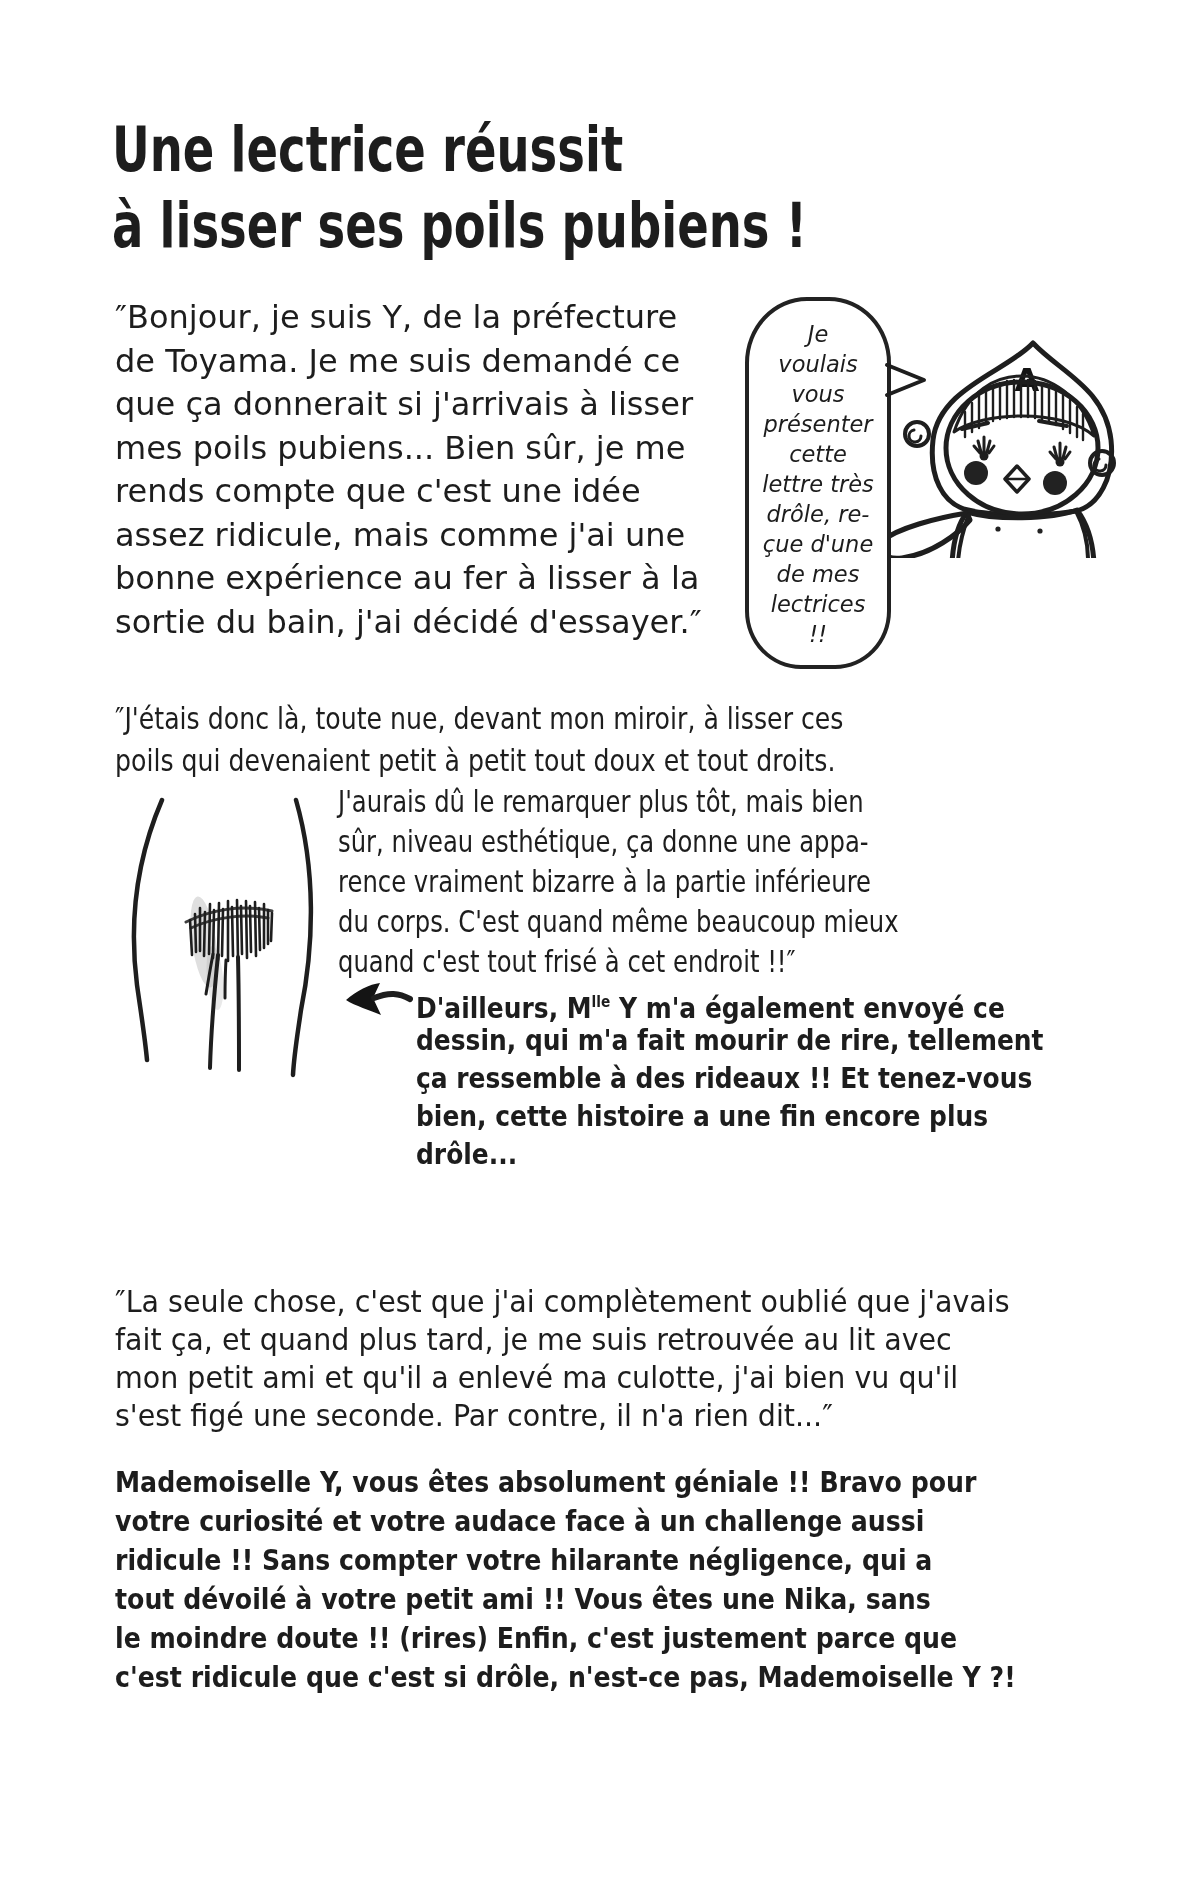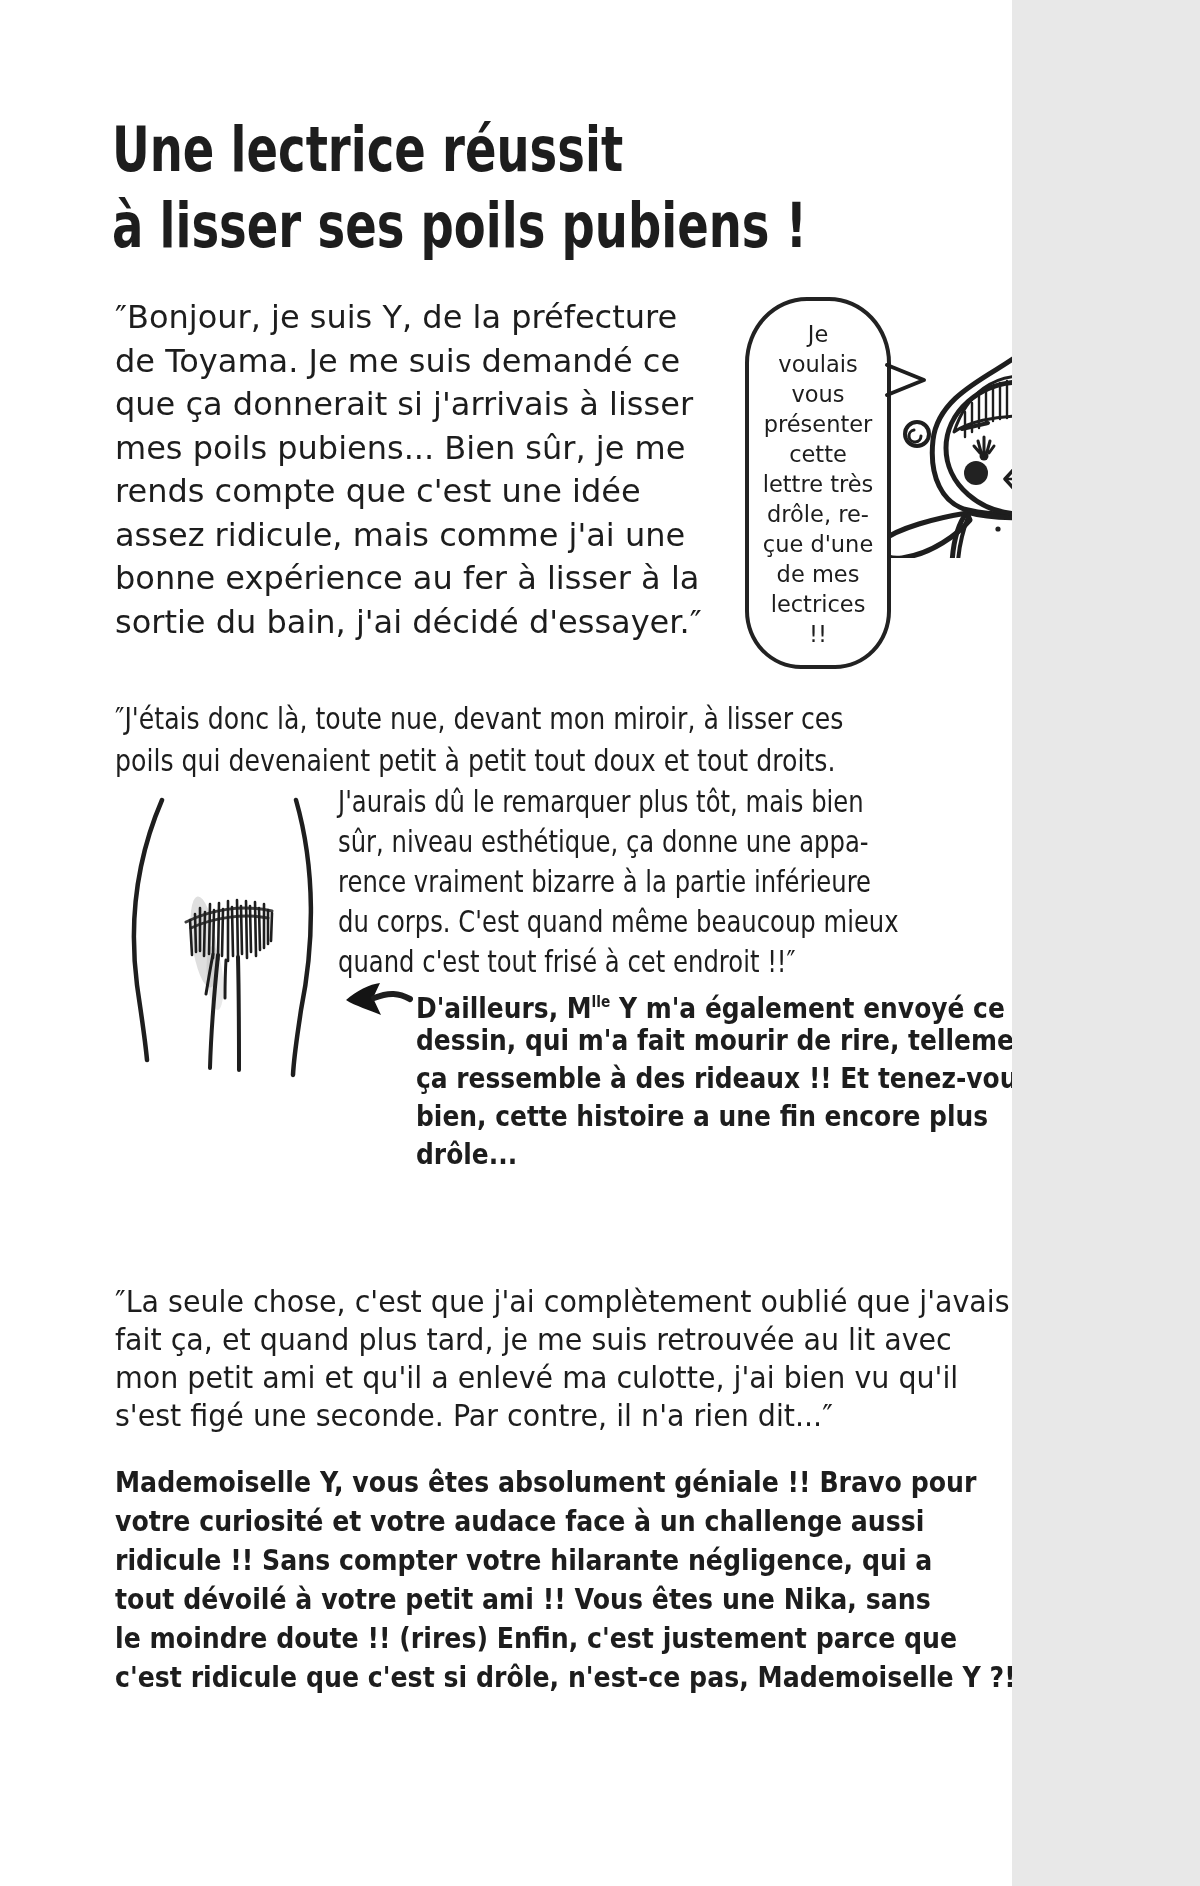--- a/index.html
+++ b/index.html
@@ -1,26 +1,26 @@
 <!DOCTYPE html>
 <html><head>
 <meta charset="utf-8">
 <style>
   html,body{margin:0;padding:0;background:#e8e8e8;}
-  .page{position:relative;width:1012px;height:1886px;background:#ffffff;overflow:hidden;
+  .page{position:relative;width:1200px;height:1886px;background:#ffffff;overflow:hidden;
         font-family:"DejaVu Sans",sans-serif;color:#1d1d1d;}
   .txt{position:absolute;white-space:pre;transform-origin:0 0;color:#1d1d1d;}
   .title{left:112px;top:112px;font-size:62px;font-weight:bold;line-height:76px;
          transform:scaleX(0.75);letter-spacing:0px;}
   .reader-letter{left:115px;top:296px;font-size:32px;line-height:43.5px;}
   .bubble{position:absolute;left:745px;top:297px;width:146px;height:372px;
           border:4px solid #222;border-radius:62px 62px 56px 56px / 66px 66px 58px 58px;
           box-sizing:border-box;background:#fff;z-index:2;}
   .bubble-text{position:absolute;left:-10px;right:-10px;top:18px;text-align:center;
-               font-size:22.5px;line-height:30px;white-space:pre;color:#1d1d1d;}
+               font-size:22.5px;line-height:30px;white-space:pre;color:#1d1d1d;font-style:italic;}
   .bubble-tail{position:absolute;left:884px;top:360px;z-index:3;}
   .mascot{position:absolute;left:870px;top:330px;z-index:1;}
   .mirror-intro{left:115px;top:698px;font-size:30px;line-height:42px;transform:scaleX(0.84);}
   .mirror-indent{left:338px;top:782px;font-size:30px;line-height:40px;transform:scaleX(0.81);}
   .thighs{position:absolute;left:92px;top:770px;}
   .arrow{position:absolute;left:343px;top:980px;}
   .commentary{font-weight:bold;font-size:29px;line-height:38px;transform:scaleX(0.86);}
   .c1{left:416px;top:983px;}
   .c2{left:416px;top:1021px;}
   .sup{font-size:0.55em;vertical-align:super;font-weight:bold;}

